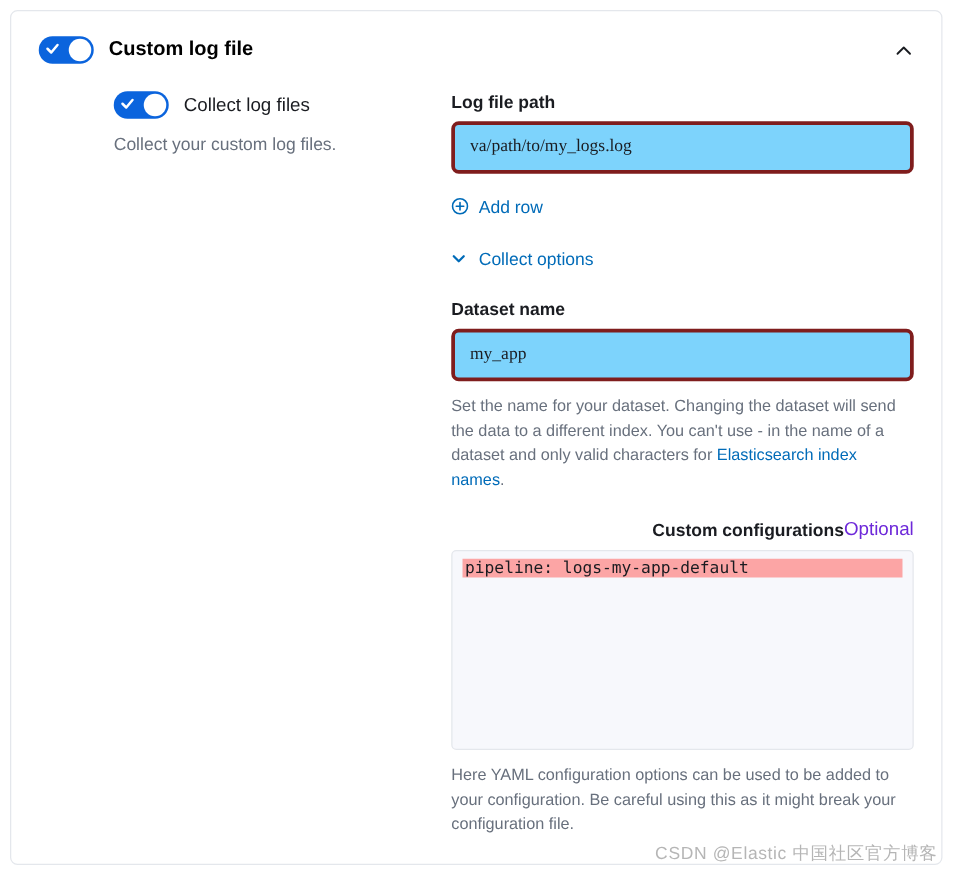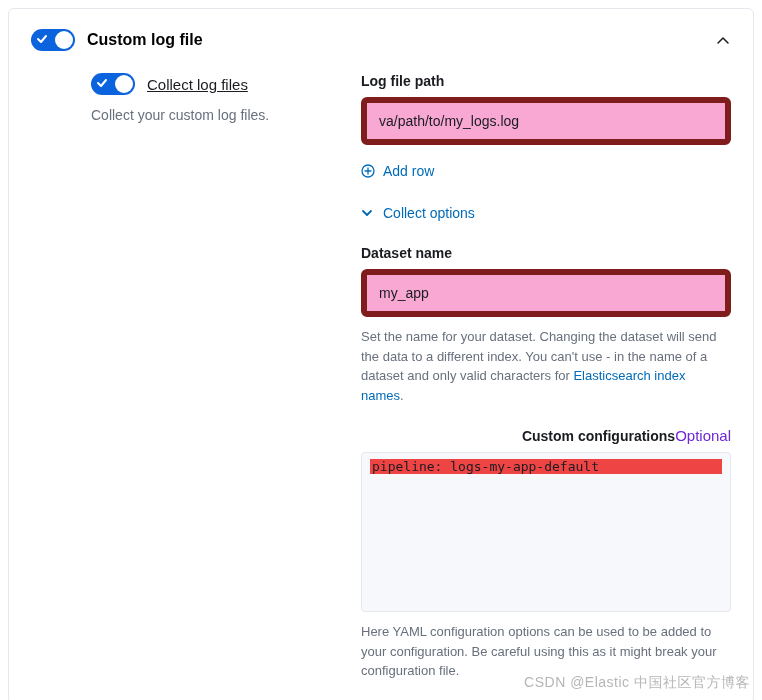--- a/index.html
+++ b/index.html
@@ -47,21 +47,20 @@
       padding-left: 60px;
     }
     .right-col {
       flex: 1;
     }
     .collect-row {
       display: flex;
       align-items: center;
       gap: 12px;
       margin-bottom: 12px;
-      text-decoration: underline;
     }
     .collect-label {
       font-size: 15px;
       color: #1a1c21;
     }
     .collect-desc {
       font-size: 14px;
       color: #68707d;
     }
     .toggle {
@@ -91,26 +90,26 @@
     .field-label {
       font-weight: 600;
       font-size: 14px;
       color: #1a1c21;
       margin-bottom: 8px;
       display: block;
     }
     .text-input {
       width: 100%;
       padding: 10px 12px;
-      border: 6px solid #7f1d1d;
+      border: 3px solid #7f1d1d;
       border-radius: 6px;
       font-size: 14px;
-      background: #f9a8d4;
-      color: #1a1c21;
-      font-family: Liberation Sans, sans-serif;
+      background: #7dd3fc;
+      color: #1a1c21;
+      font-family: Liberation Serif, serif;
     }
     .add-row {
       display: flex;
       align-items: center;
       gap: 8px;
       color: #006bb8;
       font-weight: 500;
       font-size: 14px;
       margin-top: 18px;
       cursor: pointer;
@@ -153,21 +152,21 @@
       border: 1px solid #e4e7ec;
       border-radius: 4px;
       background: #f7f8fc;
       font-family: Menlo, Consolas, monospace;
       font-size: 13px;
       padding: 6px 8px;
       overflow: auto;
       margin-bottom: 2px;
     }
     .code-line {
-      background: #ef4444;
+      background: #fca5a5;
       padding: 0 2px;
     }
     .section-gap { margin-top: 22px; }
     .watermark {
       position: fixed;
       right: 12px;
       bottom: 8px;
       color: rgba(120,120,120,0.55);
       font-size: 14px;
       letter-spacing: 0.5px;

